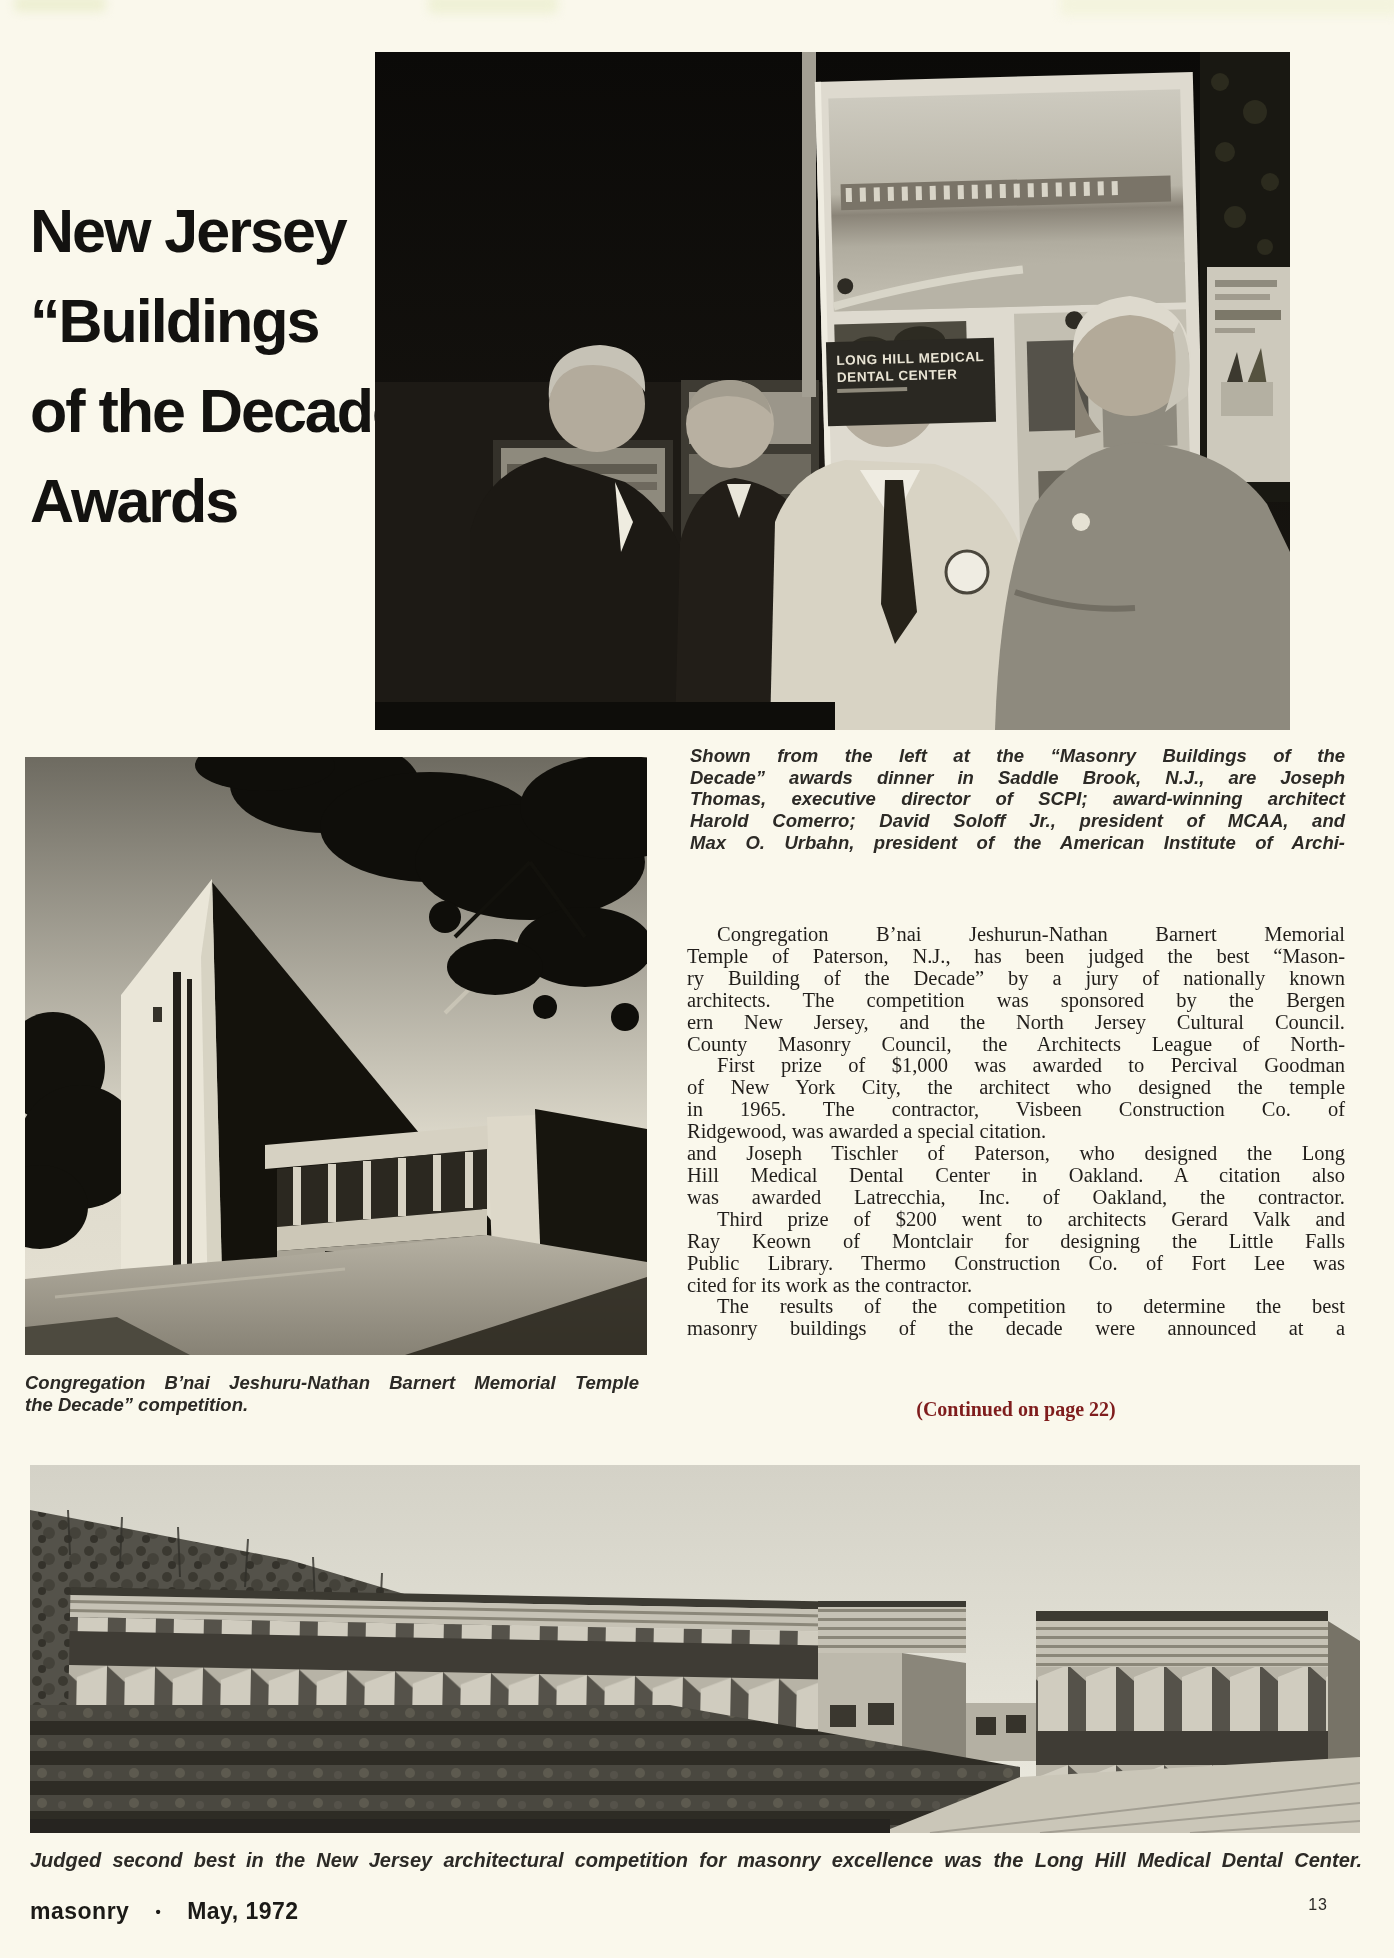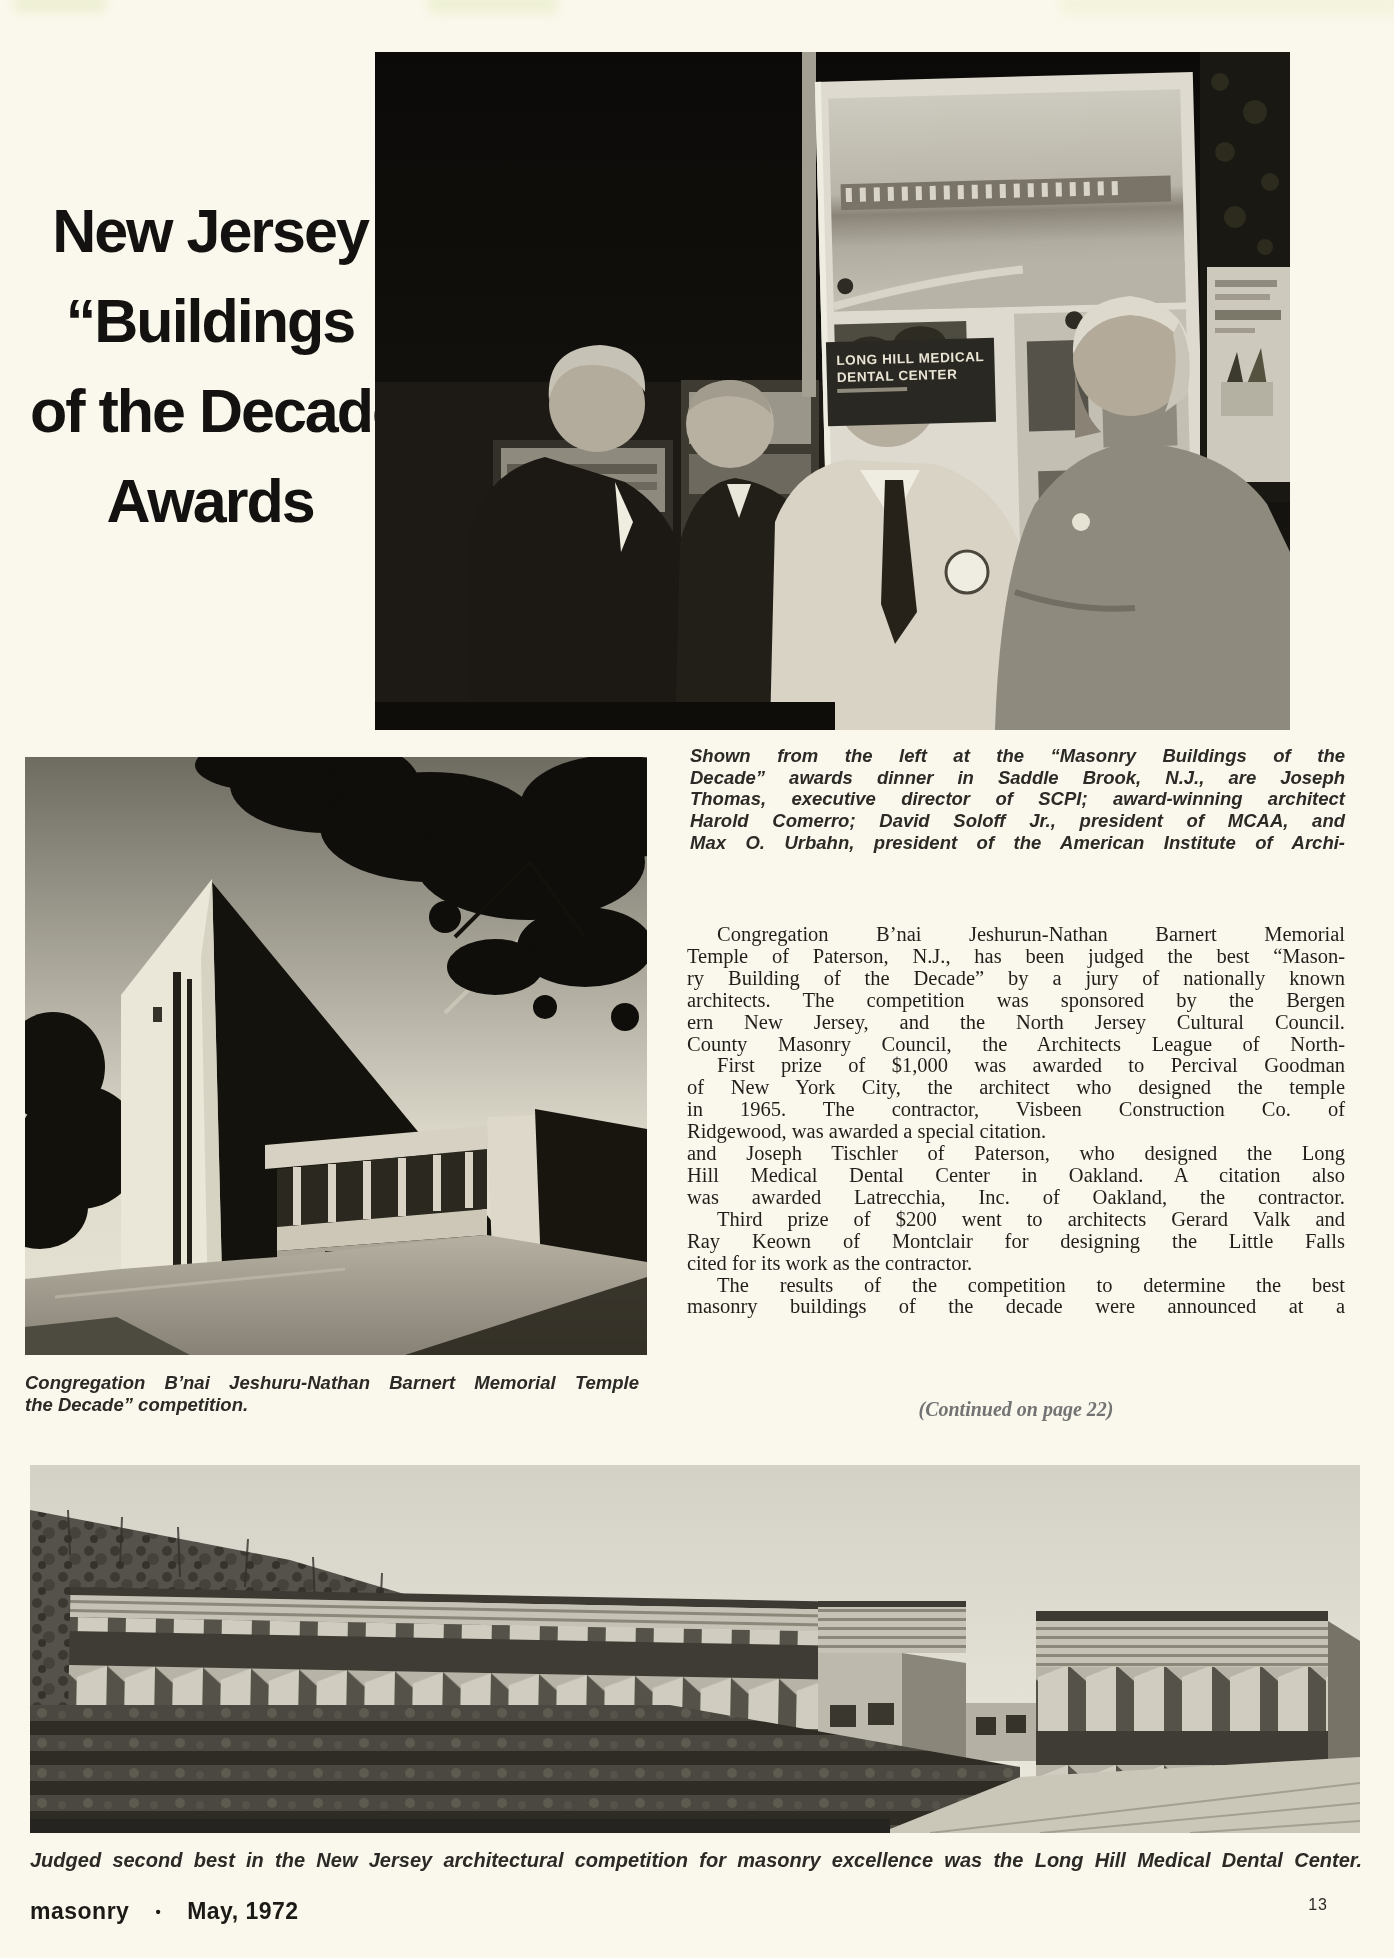--- a/index.html
+++ b/index.html
@@ -6,21 +6,21 @@
   .page{position:relative;width:1394px;height:1958px;background:#faf8ec;overflow:hidden;
         font-family:"Liberation Sans","DejaVu Sans",sans-serif;}
   .smudge{position:absolute;border-radius:6px;filter:blur(5px);}
   .sm1{left:14px;top:-4px;width:92px;height:16px;background:#edefd2;}
   .sm2{left:428px;top:-6px;width:130px;height:20px;background:#eff1d6;}
   .sm3{left:1060px;top:-8px;width:340px;height:24px;background:#f4f4de;}
 
   
   .masthead{position:absolute;left:30px;top:186px;width:360px;
             font-weight:bold;font-size:61px;line-height:90px;letter-spacing:-2px;color:#131210;}
-  .masthead .tl{white-space:nowrap;text-align:center;}
+  .masthead .tl{white-space:nowrap;}
 
   
   .photo{position:absolute;overflow:hidden;background:#141210;}
   .ph-awards{left:375px;top:52px;width:915px;height:678px;}
   .ph-temple{left:25px;top:757px;width:622px;height:598px;}
   .ph-medical{left:30px;top:1465px;width:1330px;height:368px;}
   .photo svg{display:block;}
 
   .sign-overlay{position:absolute;left:452px;top:288px;width:168px;height:84px;
       background:#2a2822;color:#e9e4d4;font-weight:bold;font-size:13.5px;line-height:17px;
@@ -37,22 +37,22 @@
   .cap-line.end{text-align-last:left;}
 
   
   .article{position:absolute;left:687px;top:924px;width:658px;
            font-family:"Liberation Serif","DejaVu Serif",serif;
            font-size:20.5px;line-height:21.9px;color:#211e1b;}
   .article-line{text-align:justify;text-align-last:justify;}
   .article-line.end{text-align-last:left;}
   .article-line.indent{text-indent:30px;}
   .continued{position:absolute;left:687px;top:1398px;width:658px;text-align:center;
-     font-family:"Liberation Serif","DejaVu Serif",serif;font-style:italic;font-weight:bold;
-     font-size:20px;color:#737373;}
+     font-family:"Liberation Serif","DejaVu Serif",serif;font-weight:bold;
+     font-size:20px;color:#7f1d1d;}
 
   
   .footer{position:absolute;left:30px;top:1898px;display:flex;align-items:center;
           font-weight:bold;font-size:23px;color:#1b1a17;letter-spacing:.5px;}
   .footer .sep{margin:0 26px;font-size:15px;}
   .pagenum{position:absolute;right:66px;top:1896px;font-size:16px;font-weight:normal;
            letter-spacing:1px;color:#2a2926;}
 </style>
 </head>
 <body>
@@ -211,20 +211,21 @@
       <div class="article-line">County Masonry Council, the Architects League of North-</div>
       <div class="article-line indent">First prize of $1,000 was awarded to Percival Goodman</div>
       <div class="article-line">of New York City, the architect who designed the temple</div>
       <div class="article-line">in 1965. The contractor, Visbeen Construction Co. of</div>
       <div class="article-line end">Ridgewood, was awarded a special citation.</div>
       <div class="article-line">and Joseph Tischler of Paterson, who designed the Long</div>
       <div class="article-line">Hill Medical Dental Center in Oakland. A citation also</div>
       <div class="article-line">was awarded Latrecchia, Inc. of Oakland, the contractor.</div>
       <div class="article-line indent">Third prize of $200 went to architects Gerard Valk and</div>
       <div class="article-line">Ray Keown of Montclair for designing the Little Falls</div>
+      <div class="article-line">Public Library. Thermo Construction Co. of Fort Lee was</div>
       <div class="article-line end">cited for its work as the contractor.</div>
       <div class="article-line indent">The results of the competition to determine the best</div>
       <div class="article-line">masonry buildings of the decade were announced at a</div>
     </div>
   <div class="continued">(Continued on page 22)</div>
 
   <div class="photo ph-temple">
     <svg width="622" height="598" viewBox="0 0 622 598">
       <defs>
         <linearGradient id="sky" x1="0" y1="0" x2="0" y2="1">

